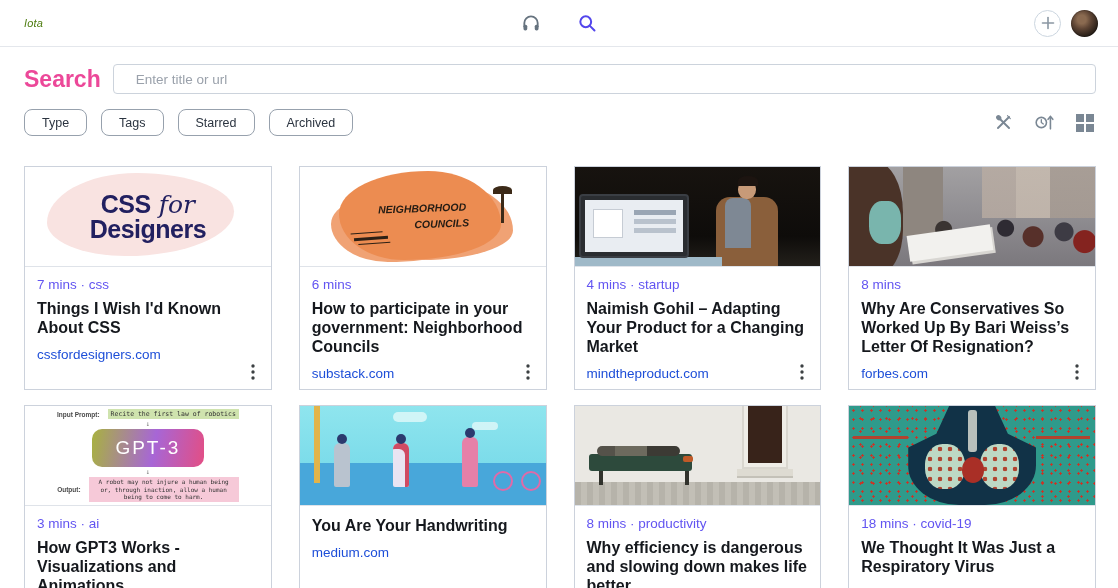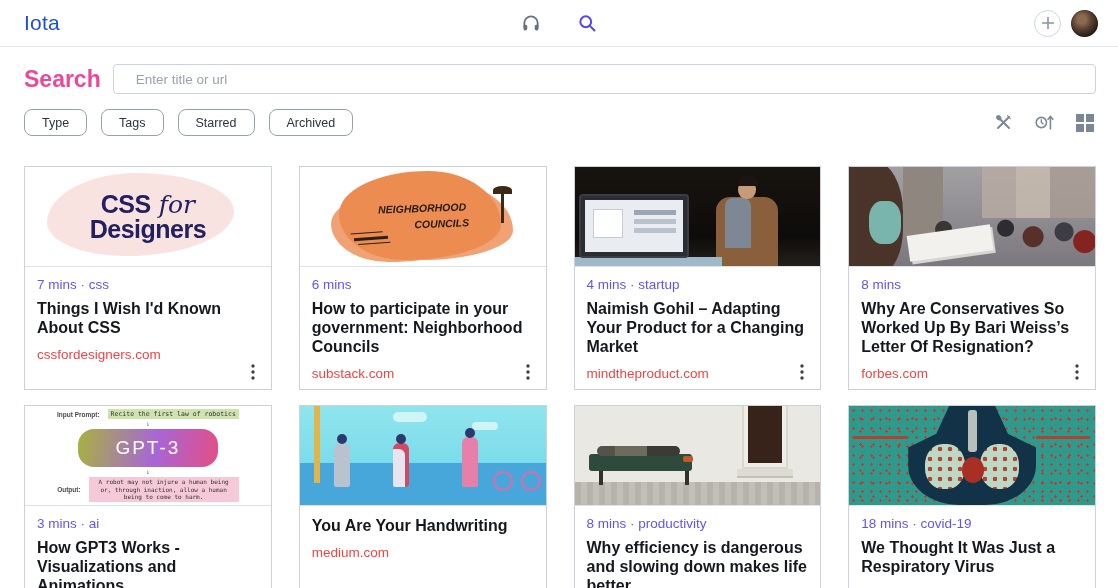--- a/index.html
+++ b/index.html
@@ -2,21 +2,21 @@
 <html><head>
 <meta charset="utf-8">
 <style>
   * { margin:0; padding:0; box-sizing:border-box; }
   html,body { width:1118px; height:588px; overflow:hidden; background:#ffffff;
     font-family:"Liberation Sans", sans-serif; }
 
   
   .topbar { height:47px; border-bottom:1px solid #e4e7ec; display:flex; align-items:center;
     padding:0 20px 0 24px; position:relative; background:#fff; }
-  .logo { color:#1d4ed8; font-size:21px; letter-spacing:.2px; cursor:pointer; }
+  .logo { color:#4d7c0f; font-size:11px; letter-spacing:.2px; cursor:pointer;font-style:italic; }
   .topnav { position:absolute; left:50%; transform:translateX(-50%); display:flex; gap:34px; align-items:center; }
   .iconbtn { width:22px; height:22px; display:flex; align-items:center; justify-content:center; cursor:pointer; }
   .topbar-right { margin-left:auto; display:flex; align-items:center; gap:10px; }
   .addbtn { width:27px; height:27px; border-radius:50%; border:1px solid #ccd6e0; display:flex;
     align-items:center; justify-content:center; color:#8a97a3; font-size:17px; background:#fff; cursor:pointer; }
   .avatar { width:27px; height:27px; border-radius:50%; cursor:pointer;
     background:radial-gradient(circle at 40% 35%, #8a6a50 0 18%, #5d4434 40%, #1d1712 78%);
     box-shadow:inset 0 0 0 1px rgba(0,0,0,.15); }
 
   
@@ -35,21 +35,21 @@
   .view-icons { margin-left:auto; display:flex; gap:19px; align-items:center; }
   .view-icons .iconbtn { color:#7a8794; }
 
   
   .grid { margin-top:30px; display:grid; grid-template-columns:repeat(4, 1fr); column-gap:27px; row-gap:15px; }
   .card { border:1px solid #ccd2dc; background:#fff; min-height:222px; position:relative; }
   .thumb { height:100px; border-bottom:1px solid #dfe3e9; overflow:hidden; position:relative; }
   .card-body { padding:10px 12px 8px 12px; }
   .meta { font-size:13.5px; color:#6254f1; margin-bottom:7px; }
   .title { font-size:16px; line-height:19px; font-weight:700; color:#15181d; margin-bottom:10px; }
-  .domain { font-size:13.5px; color:#ef4444; }
+  .domain { font-size:13.5px; color:#1d4ed8; }
   .kebab { position:absolute; right:10px; bottom:8px; width:16px; height:18px; display:flex;
     align-items:center; justify-content:center; cursor:pointer; }
 
   
   .thumb-css { background:#fff; display:flex; align-items:center; justify-content:center; }
   .css-blob { position:absolute; left:9%; top:6%; width:76%; height:84%; background:#f9e3e1;
     border-radius:48% 52% 58% 42% / 60% 46% 54% 40%; }
   .css-text { position:relative; color:#222060; font-weight:800; font-size:25px; line-height:.98;
     text-align:center; letter-spacing:-.5px; }
   .css-it { font-family:"DejaVu Serif", serif; font-style:italic; font-weight:400; letter-spacing:0; }
@@ -100,21 +100,21 @@
     border-radius:40%; }
   .crowd-paper { position:absolute; left:24%; bottom:10%; width:34%; height:26%; background:#f2f1ee;
     transform:rotate(-8deg); box-shadow:2px 3px 0 #d8d6d2; }
   
   .thumb-gpt { background:#fff; display:flex; flex-direction:column; align-items:center;
     justify-content:center; gap:2px; font-family:"DejaVu Sans Mono", monospace; }
   .gpt-row { display:flex; align-items:center; gap:8px; }
   .gpt-label { font-size:6.5px; font-weight:700; color:#4a4a4a; font-family:"Liberation Sans", sans-serif; }
   .gpt-in { font-size:6.5px; background:#cfe3ae; color:#333; padding:1px 3px; }
   .gpt-arrow { font-size:7px; color:#777; line-height:6px; }
-  .gpt-box { width:140px; height:38px; border-radius:16px; display:flex; align-items:center; justify-content:center;
+  .gpt-box { width:112px; height:38px; border-radius:10px; display:flex; align-items:center; justify-content:center;
     background:linear-gradient(100deg,#a8b23f 0%, #a766d6 55%, #e34e84 100%);
     color:#fff; font-size:19px; letter-spacing:2px; font-family:"Liberation Sans", sans-serif; }
   .gpt-out { font-size:6px; line-height:7.5px; background:#f6c9d8; color:#333; padding:1px 3px;
     text-align:center; max-width:150px; }
   
   .thumb-walk { background:linear-gradient(180deg,#8fe5ee 0%, #7cdcea 58%, #48a7da 58% 100%); }
   .walk-cloud { position:absolute; background:#d7f6f7; border-radius:12px; opacity:.9; }
   .walk-pole { position:absolute; left:6%; top:0; width:6px; height:78%; background:#e2b44a; }
   .walk-fig { position:absolute; bottom:18%; width:16px; height:44px; border-radius:6px 6px 2px 2px; }
   .walk-head { position:absolute; top:-9px; left:3px; width:10px; height:10px; border-radius:50%; background:#2b3a6e; }

